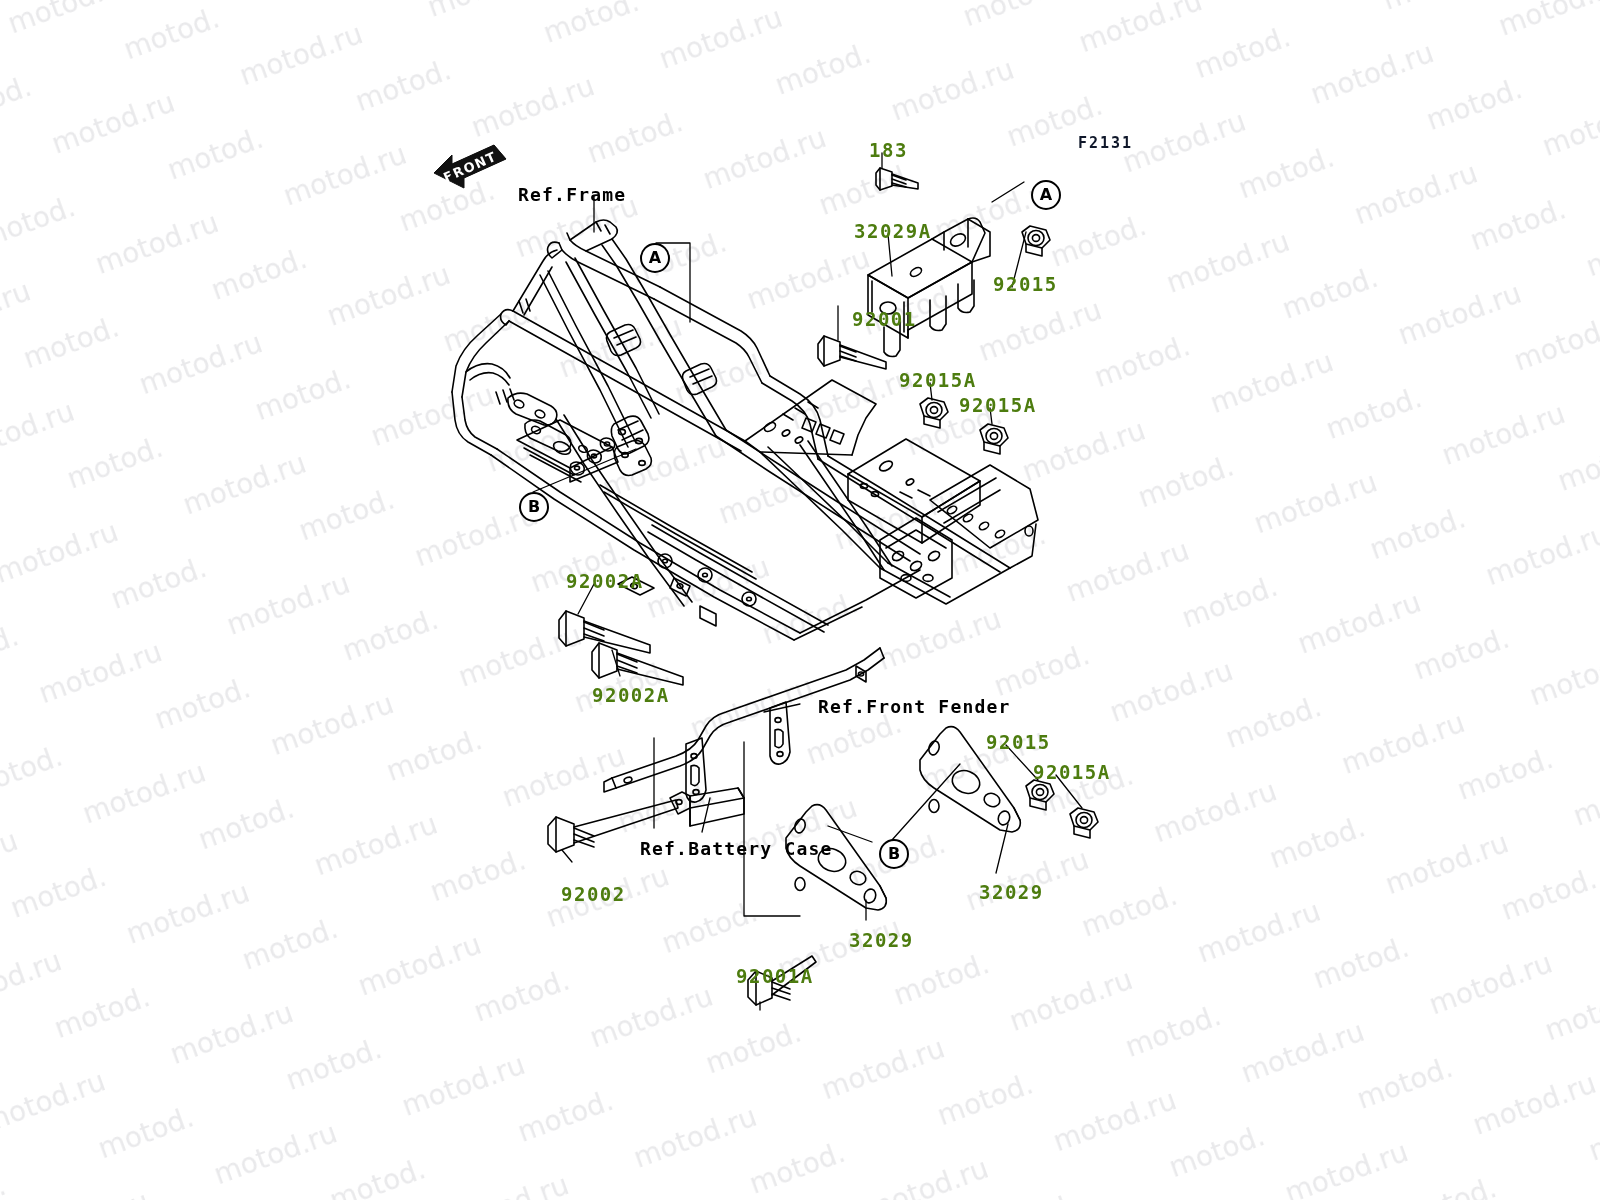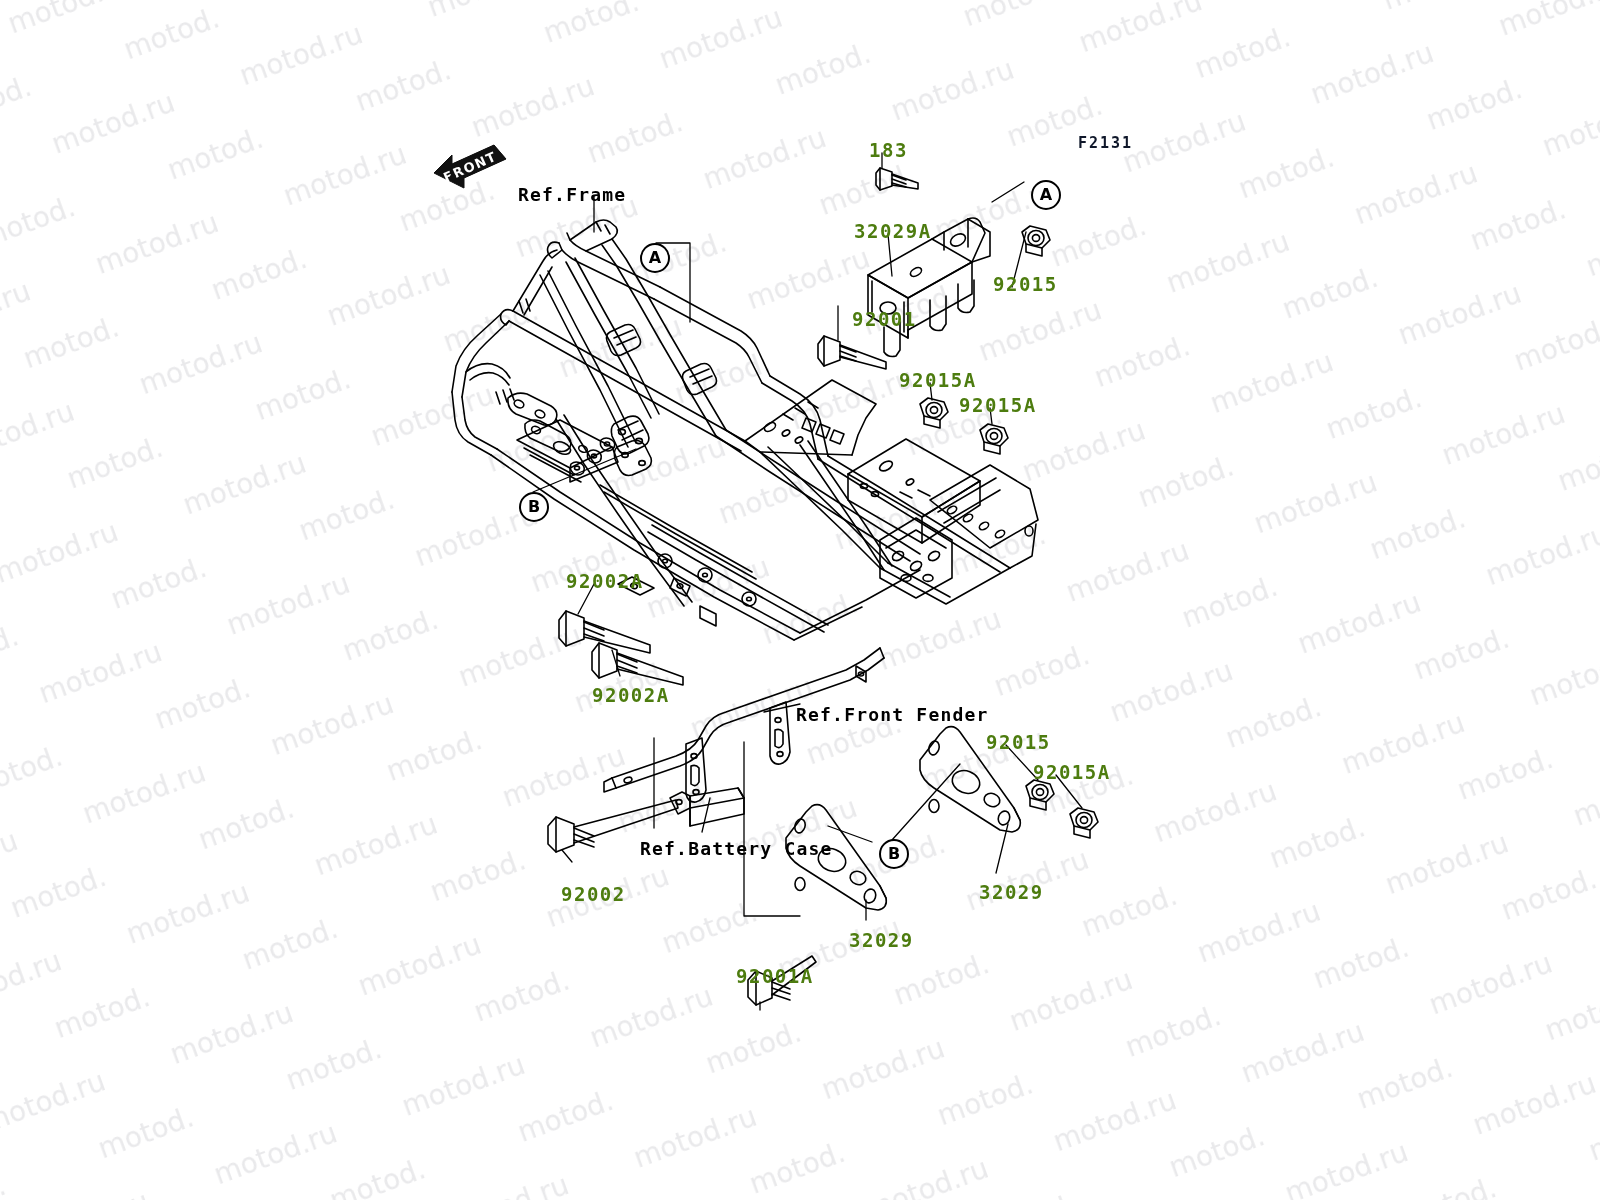--- a/index.html
+++ b/index.html
@@ -419,21 +419,21 @@
         <polygon points="4,30 22,12 22,21 64,2 76,16 34,35 34,45" fill="#111" stroke="#111" stroke-width="1"></polygon>
         <polygon points="22,21 64,2 76,16 34,35" fill="#111"></polygon>
         <text x="42" y="28" font-family="DejaVu Sans, Liberation Sans, sans-serif" font-size="13" font-weight="bold" fill="#fff" transform="rotate(-24 42 28)" text-anchor="middle" letter-spacing="1.4">FRONT</text>
         <circle cx="23" cy="34" r="3" fill="#111"></circle>
       </svg>
     </div>
 
     <div class="code" style="left:1078px;top:134px;">F2131</div>
 
     <div class="reflabel" style="left:518px;top:186px;">Ref.Frame</div>
-    <div class="reflabel" style="left:796px;top:698px;margin-top:8px;">Ref.Front Fender</div>
+    <div class="reflabel" style="left:818px;top:698px;">Ref.Front Fender</div>
     <div class="reflabel" style="left:640px;top:840px;">Ref.Battery Case</div>
 
     <div class="plabel" style="left:869px;top:141px;">183</div>
     <div class="plabel" style="left:854px;top:222px;">32029A</div>
     <div class="plabel" style="left:852px;top:294px;margin-top:16px;">92001</div>
     <div class="plabel" style="left:993px;top:275px;">92015</div>
     <div class="plabel" style="left:899px;top:371px;">92015A</div>
     <div class="plabel" style="left:959px;top:396px;">92015A</div>
     <div class="plabel" style="left:566px;top:572px;">92002A</div>
     <div class="plabel" style="left:592px;top:686px;">92002A</div>

